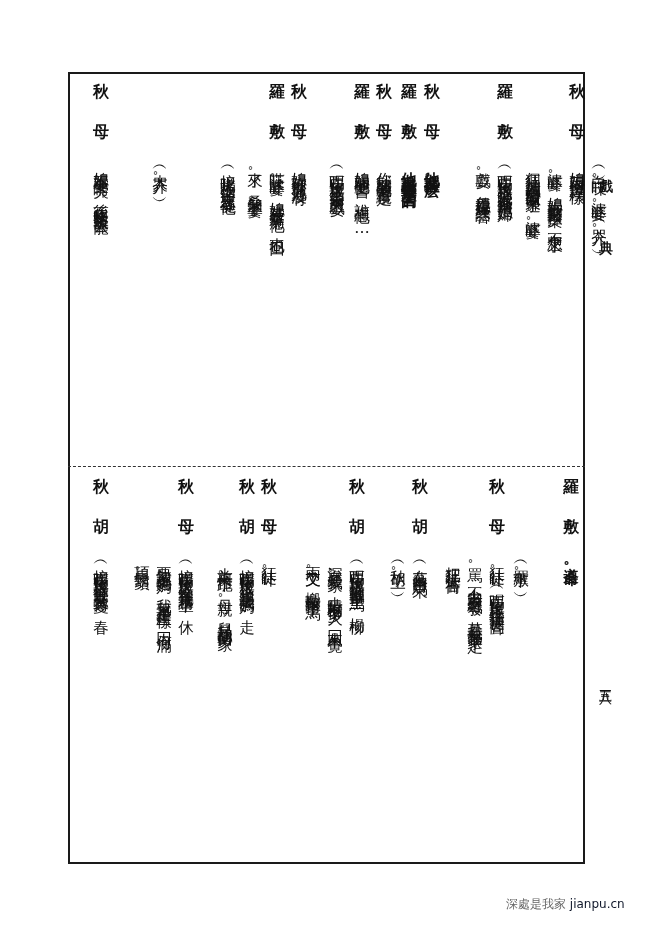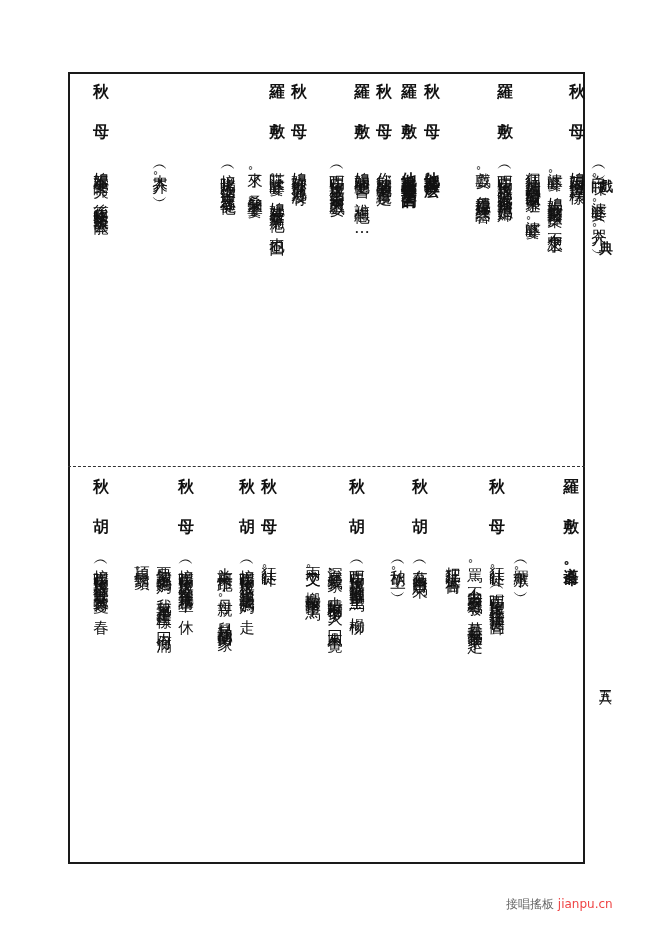--- a/index.html
+++ b/index.html
@@ -38,21 +38,21 @@
     }
     .page-num {
       position: absolute; left: 596px; top: 680px;
       writing-mode: vertical-rl; text-orientation: upright;
       font-size: 13px; letter-spacing: 1px;
     }
     .watermark {
       position: absolute; left: 506px; top: 896px; font-size: 12px;
       font-family: "DejaVu Sans", sans-serif; color: #666;
     }
-    .watermark .en { color: #ef4444; }
+    .watermark .en { color: #0f172a; }
   </style>
 </head>
 <body>
 
 <div class="frame"></div>
 <div class="divider"></div>
 
 <div class="margin-title" style="top:178px;">戲</div>
 <div class="margin-title" style="top:240px;">典</div>
 <div class="page-num">五三八</div>
@@ -158,15 +158,15 @@
     <div class="line" style="left: 189px;">狂徒吓。</div>
     <div class="line" style="left: 167px;">（接唱西皮搖板）上坐想是我的媽。走</div>
     <div class="line" style="left: 145px;">上前來忙跪下。母親。兒是秋胡轉回家。</div>
     <div class="line" style="left: 106px;">（接唱西皮搖板）客官免禮請坐下。休</div>
     <div class="line" style="left: 84px;">要錯認老媽媽。我兒本是書生樣。因何滿</div>
     <div class="line" style="left: 62px;">項長鬍鬚。</div>
     <div class="line" style="left: 21px;">（接唱西皮搖板）打罷春來又轉夏。春</div>
   </div>
 
 <div class="watermark">
-  <span>接唱搖板</span>
+  <span>深處是我家</span>
   <span class="en">jianpu.cn</span>
 </div>
 
 </body></html>

